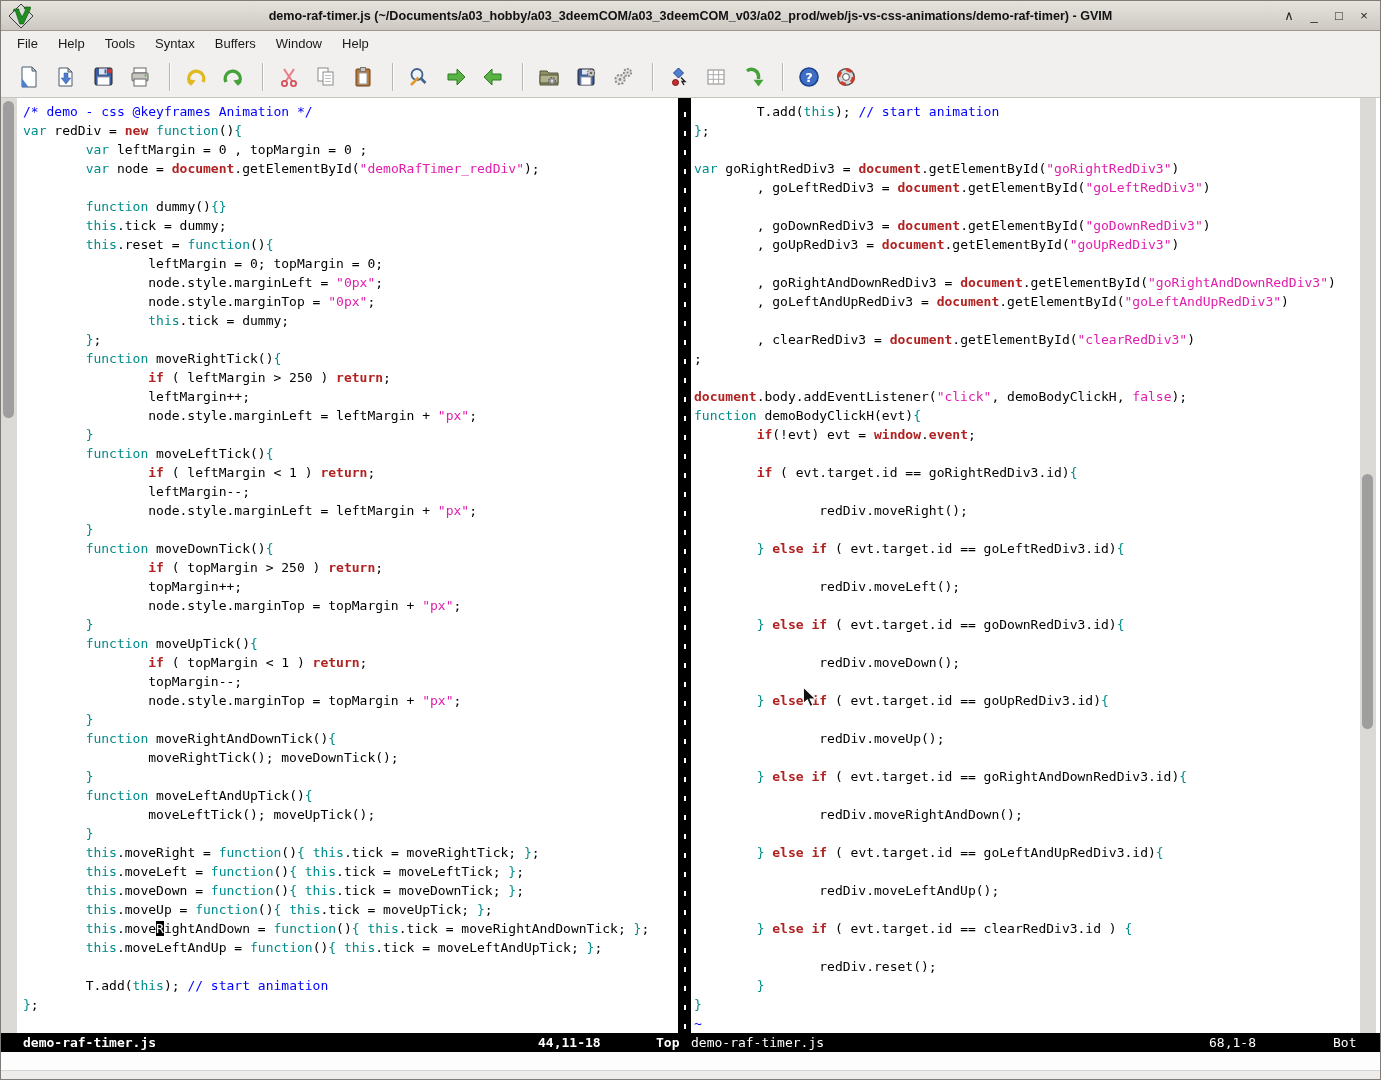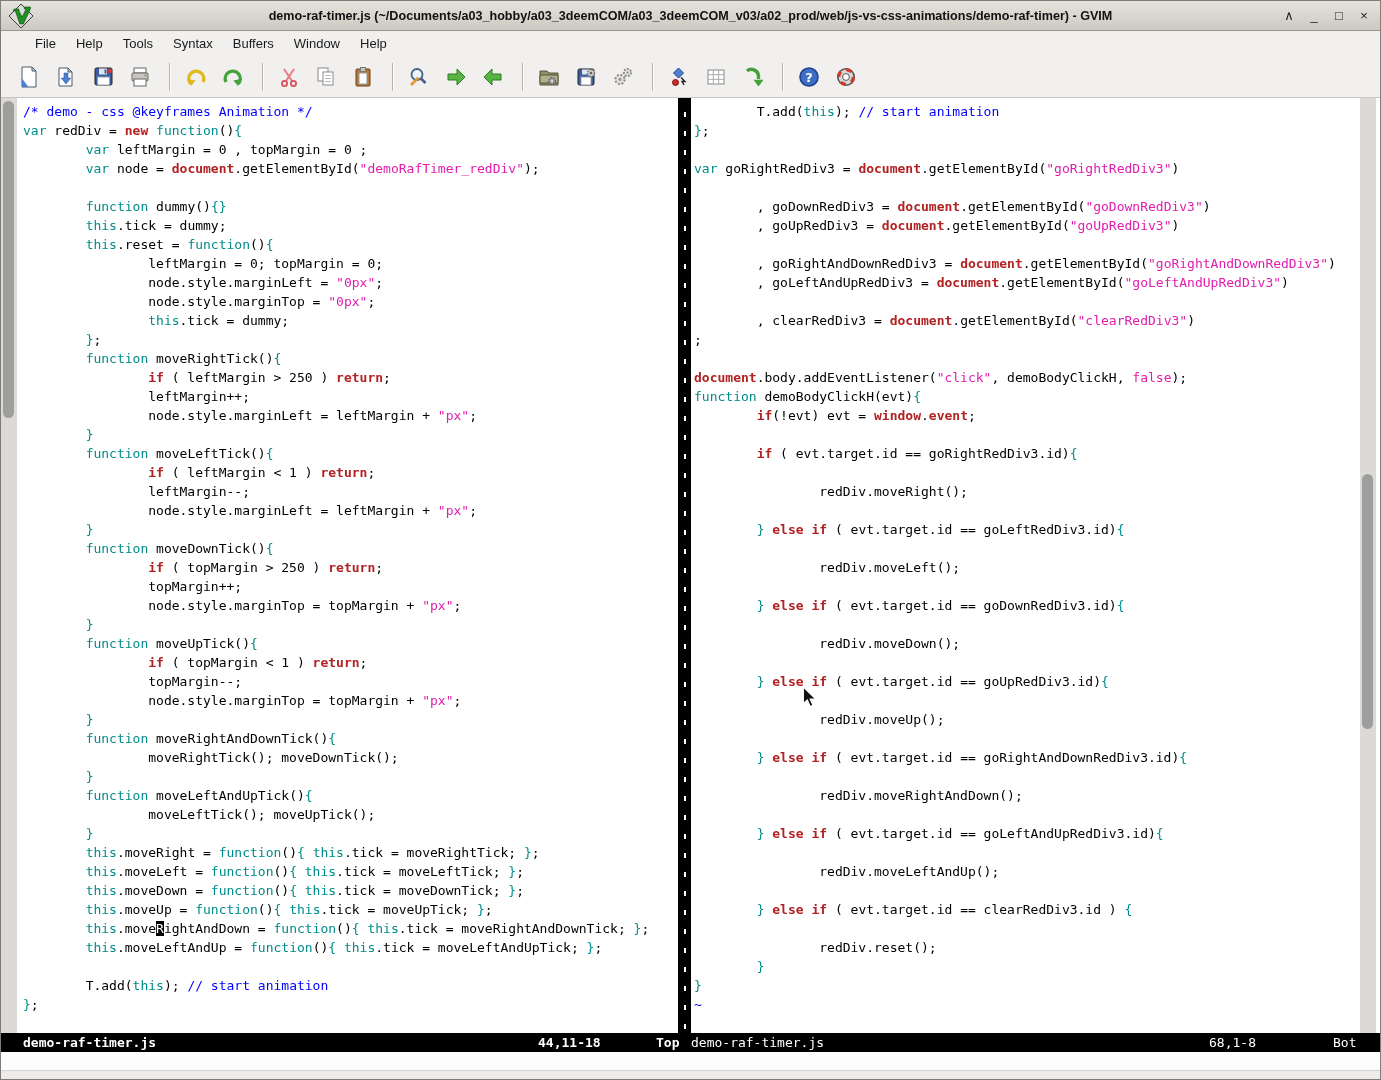--- a/index.html
+++ b/index.html
@@ -20,21 +20,21 @@
     position:absolute;left:0;right:0;top:0;height:30px;line-height:30px;
     text-align:center;font-size:12.6px;font-weight:bold;color:#111;
     white-space:nowrap;
   }
   .win-controls{position:absolute;right:8px;top:0;height:30px;display:flex;align-items:center;gap:9px;}
   .win-btn{width:16px;height:16px;line-height:16px;text-align:center;font-size:13px;color:#222;cursor:default;}
   
   .menubar{
     position:absolute;left:0;top:30px;width:100%;height:27px;
     background:#f1f0ee;border-bottom:1px solid #dedcd8;box-sizing:border-box;
-    display:flex;align-items:flex-start;padding-left:24px;
+    display:flex;align-items:flex-start;padding-left:6px;
   }
   .menu-item{padding:0 10px;font-size:13px;color:#1a1a1a;height:26px;line-height:26px;}
   
   .toolbar{
     position:absolute;left:0;top:56px;width:100%;height:41px;
     background:#f1f0ee;border-bottom:1px solid #c9c6c1;box-sizing:border-box;
     display:flex;align-items:center;padding-left:14px;
   }
   .tb-btn{width:30px;height:30px;margin-right:7px;border:none;background:transparent;padding:2px;}
   .tb-btn svg{display:block;}
@@ -330,20 +330,21 @@
         <div class="cline"><span class="tk-k">}</span><span class="tk-t">;</span></div>
       </div>
     <div class="vdivider">
       <div class="dashline"></div>
     </div>
     <div class="pane pane-right" id="pane-right">
         <div class="cline"><span class="tk-t">	T.add(</span><span class="tk-k">this</span><span class="tk-t">); </span><span class="tk-c">// start animation</span></div>
         <div class="cline"><span class="tk-k">}</span><span class="tk-t">;</span></div>
         <div class="cline"></div>
         <div class="cline"><span class="tk-k">var</span><span class="tk-t"> goRightRedDiv3 = </span><span class="tk-s">document</span><span class="tk-t">.getElementById(</span><span class="tk-m">"goRightRedDiv3"</span><span class="tk-t">)</span></div>
+        <div class="cline"><span class="tk-t">	, goLeftRedDiv3 = </span><span class="tk-s">document</span><span class="tk-t">.getElementById(</span><span class="tk-m">"goLeftRedDiv3"</span><span class="tk-t">)</span></div>
         <div class="cline"></div>
         <div class="cline"><span class="tk-t">	, goDownRedDiv3 = </span><span class="tk-s">document</span><span class="tk-t">.getElementById(</span><span class="tk-m">"goDownRedDiv3"</span><span class="tk-t">)</span></div>
         <div class="cline"><span class="tk-t">	, goUpRedDiv3 = </span><span class="tk-s">document</span><span class="tk-t">.getElementById(</span><span class="tk-m">"goUpRedDiv3"</span><span class="tk-t">)</span></div>
         <div class="cline"></div>
         <div class="cline"><span class="tk-t">	, goRightAndDownRedDiv3 = </span><span class="tk-s">document</span><span class="tk-t">.getElementById(</span><span class="tk-m">"goRightAndDownRedDiv3"</span><span class="tk-t">)</span></div>
         <div class="cline"><span class="tk-t">	, goLeftAndUpRedDiv3 = </span><span class="tk-s">document</span><span class="tk-t">.getElementById(</span><span class="tk-m">"goLeftAndUpRedDiv3"</span><span class="tk-t">)</span></div>
         <div class="cline"></div>
         <div class="cline"><span class="tk-t">	, clearRedDiv3 = </span><span class="tk-s">document</span><span class="tk-t">.getElementById(</span><span class="tk-m">"clearRedDiv3"</span><span class="tk-t">)</span></div>
         <div class="cline"><span class="tk-t">;</span></div>
         <div class="cline"></div>

